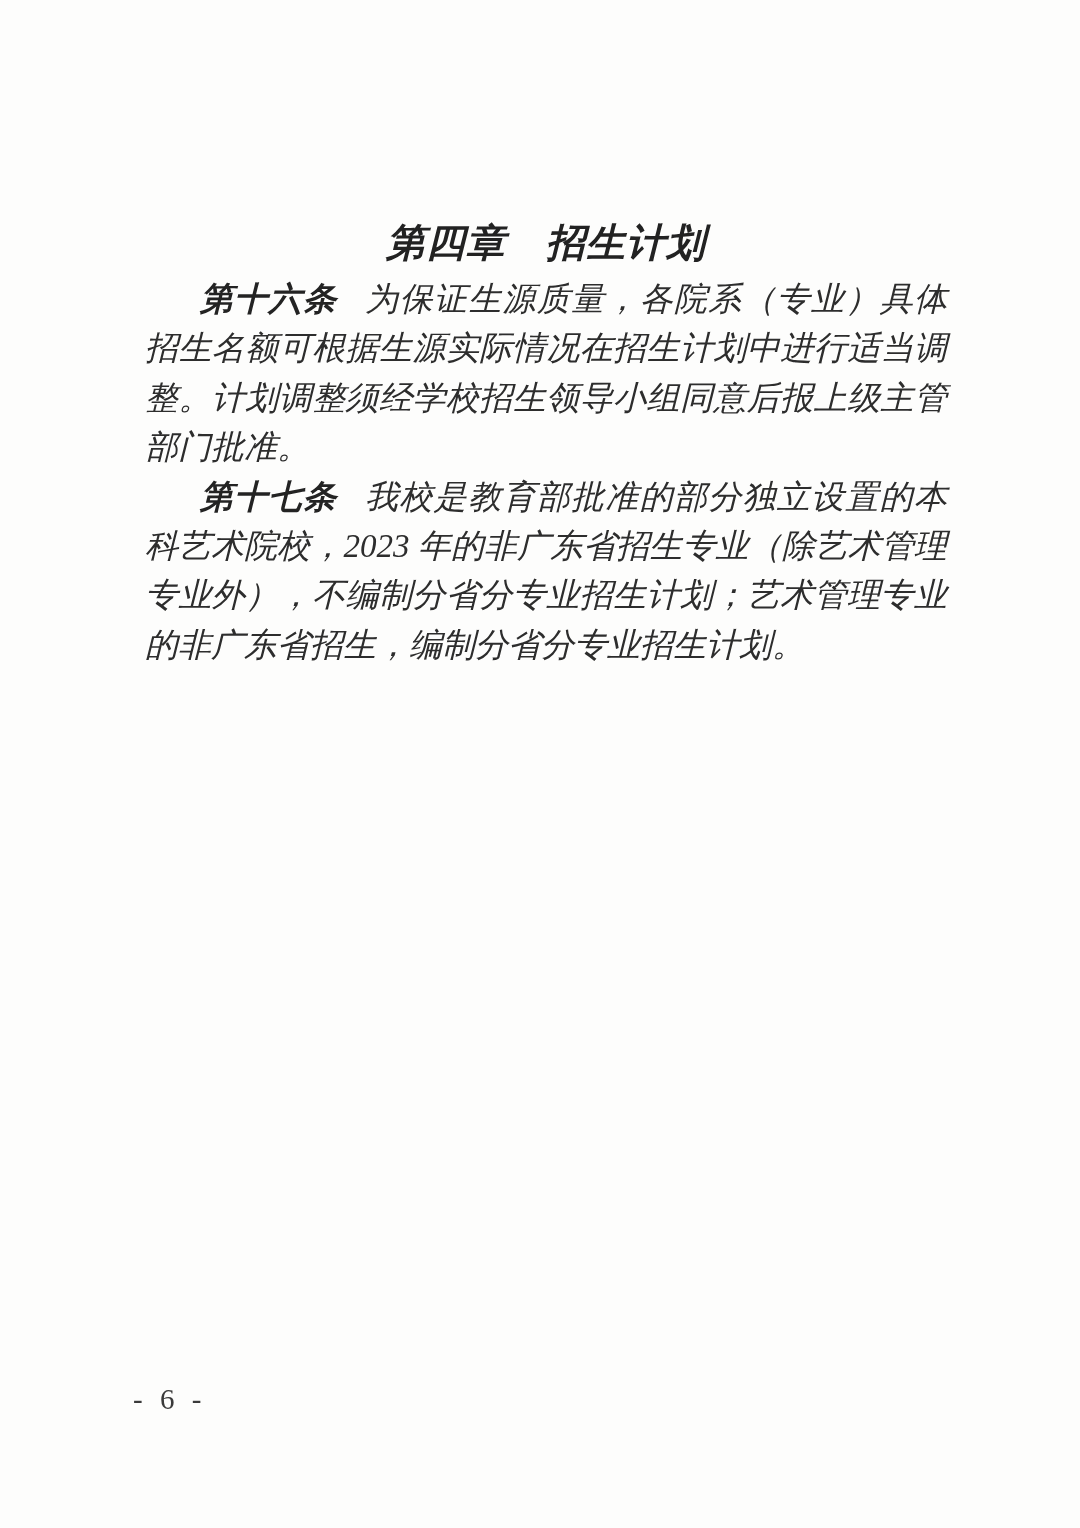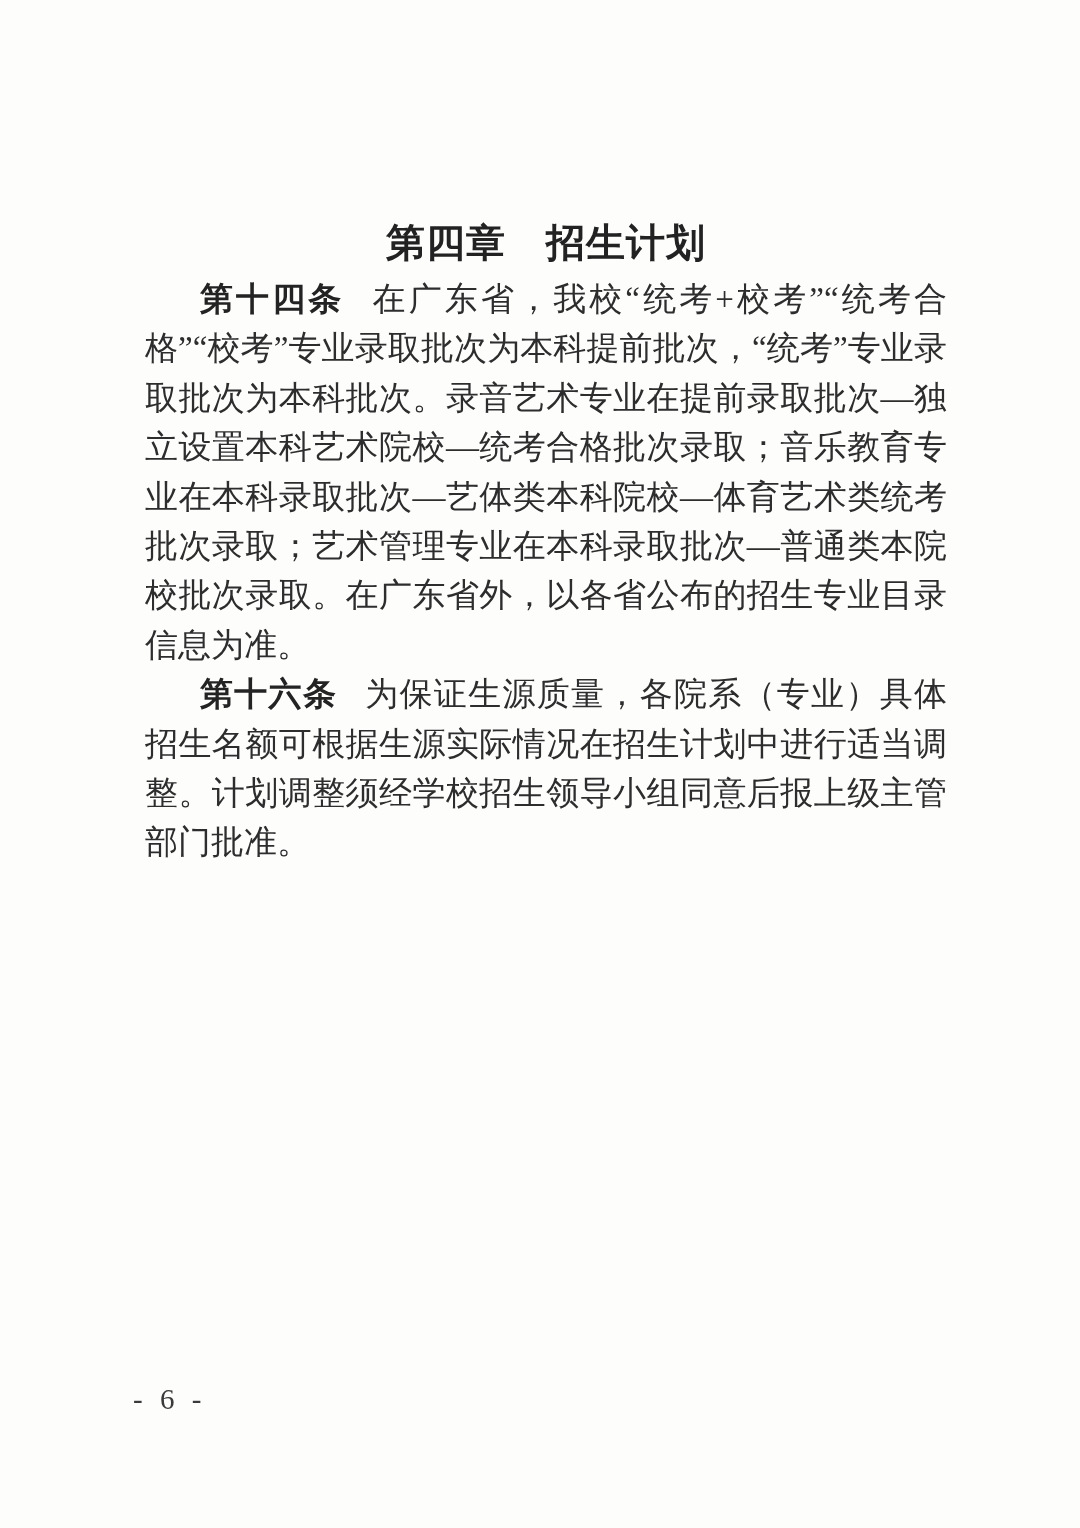--- a/index.html
+++ b/index.html
@@ -14,20 +14,21 @@
     background: #fdfdfc;
     overflow: hidden;
     font-family: "Liberation Serif", "DejaVu Serif", serif;
     color: #2d2d2d;
   }
   .content {
     position: absolute;
     left: 145px;
     top: 218px;
     width: 802px;
+    font-style: italic;
   }
   .chapter-title {
     font-size: 39px;
     font-weight: bold;
     color: #222222;
     text-align: center;
     line-height: 50px;
     margin: 0 0 7px 0;
     letter-spacing: 1px;
   }
@@ -56,21 +57,21 @@
     font-family: "Liberation Serif", "DejaVu Serif", serif;
   }
 </style>
 </head>
 <body>
 
 <div class="page">
   <div class="content">
     <h1 class="chapter-title">第四章　招生计划</h1>
 
-    <p class="article"><span class="article-label">第十四条</span><span class="article-text">在广东省，我校“统考+校考”“统考合格”“校考”专业录取批次为本科提前批次，“统考”专业录取批次为本科批次。录音艺术专业在提前录取批次—独立设置本科艺术院校—统考合格批次录取；音乐教育专业在本科录取批次—艺体类本科院校—体育艺术类统考批次录取；艺术管理专业在本科录取批次—普通类本院校批次录取。在广东省外，以各省公布的招生专业目录信息为准。</span></p>
 
 
     <p class="article"><span class="article-label">第十六条</span><span class="article-text">为保证生源质量，各院系（专业）具体招生名额可根据生源实际情况在招生计划中进行适当调整。计划调整须经学校招生领导小组同意后报上级主管部门批准。</span></p>
 
+    <p class="article"><span class="article-label">第十七条</span><span class="article-text">我校是教育部批准的部分独立设置的本科艺术院校，2023 年的非广东省招生专业（除艺术管理专业外），不编制分省分专业招生计划；艺术管理专业的非广东省招生，编制分省分专业招生计划。</span></p>
   </div>
 
   <div class="page-number">- 6 -</div>
 </div>
 
 </body></html>

